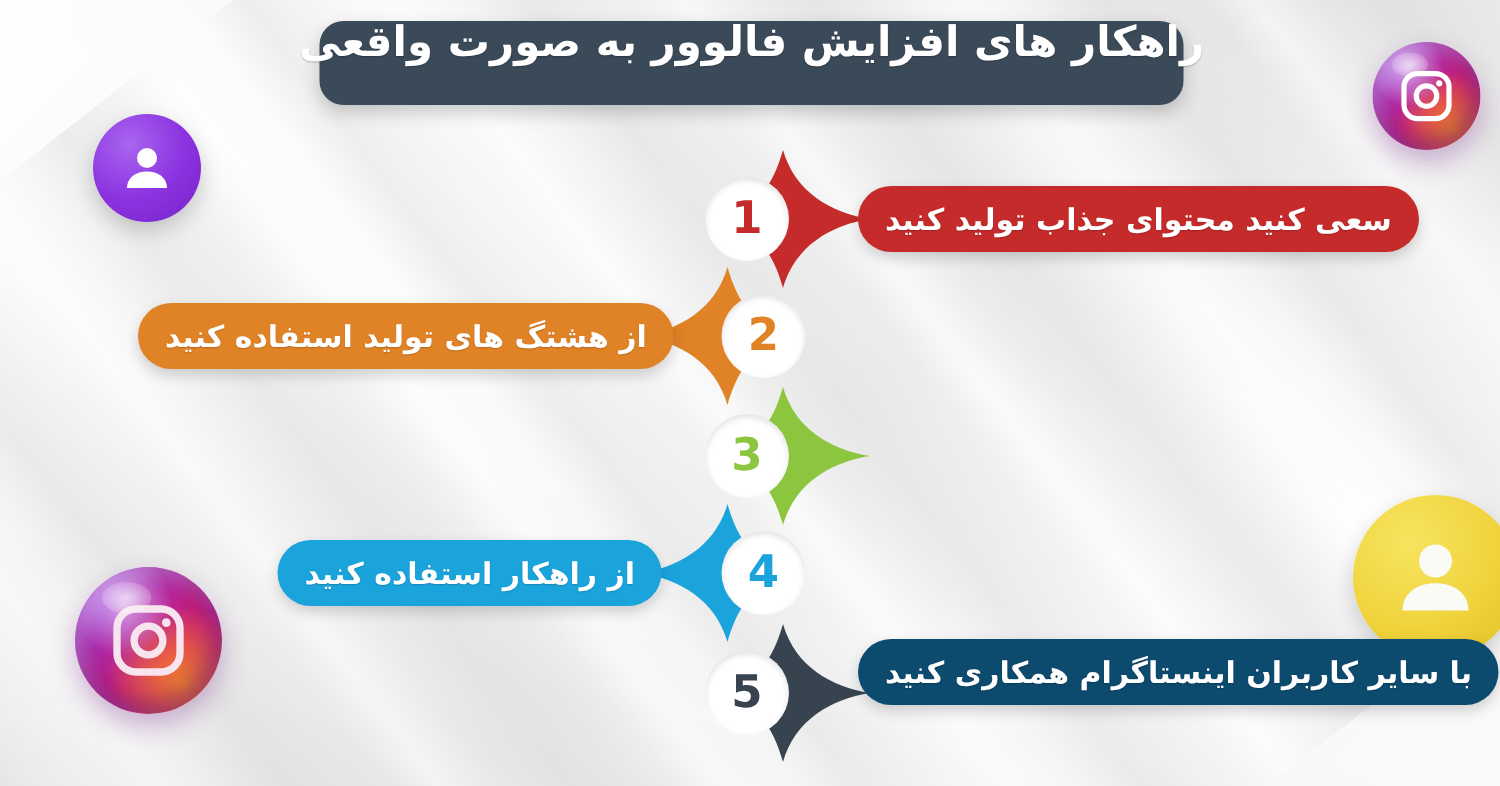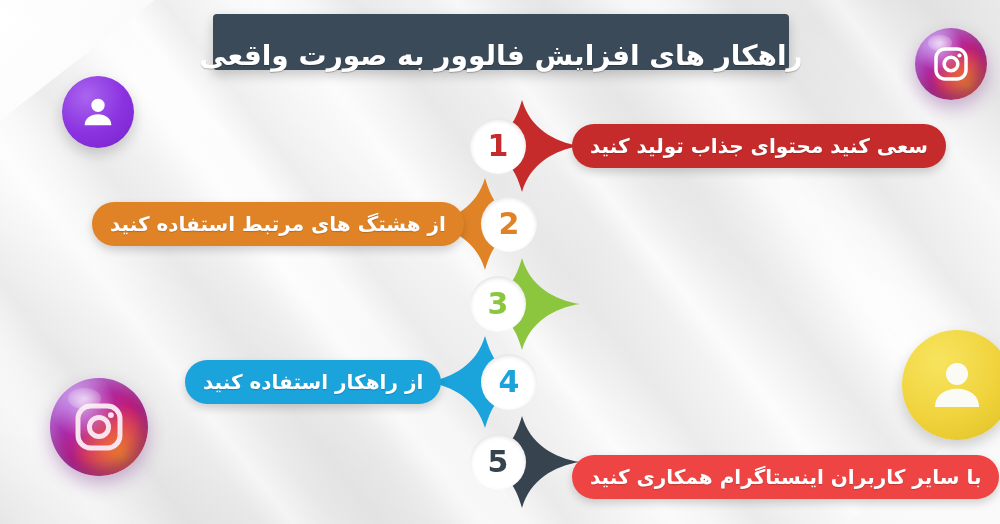--- a/index.html
+++ b/index.html
@@ -46,23 +46,23 @@
   .bg-vig{
     position:absolute;inset:0;
     background:linear-gradient(200deg,rgba(0,0,0,0.03),rgba(0,0,0,0) 45%),
                linear-gradient(20deg,rgba(0,0,0,0.035),rgba(0,0,0,0) 40%);
   }
 
   
   .title-bar{
     position:absolute;left:213px;top:14px;width:576px;height:56px;
     background:#3b4a58;
-    border-radius:4px;
+    border-radius:16px;
     box-shadow:0 5px 12px rgba(0,0,0,0.20);
-    display:flex;align-items:flex-end;justify-content:center;
+    display:flex;align-items:flex-start;justify-content:center;
   }
   .title-bar .t{
     color:#ffffff;font-size:28px;font-weight:bold;line-height:1;
     white-space:nowrap;letter-spacing:0px;
     text-shadow:0 1px 1px rgba(0,0,0,0.25);
   }
 
   
   .step{position:absolute;height:96px;}
   .badge-wrap{
@@ -186,21 +186,21 @@
   <div class="step" style="left:425px;top:176px;width:470px;">
     <div class="badge-wrap">
       <svg width="120" height="96" viewBox="0 0 120 96">
         <path d="M106,48 C80,42 68,30 60,2 C52,30 28,44 2,48 C28,52 52,66 60,94 C68,66 80,54 106,48 Z" style="fill:#e08327"></path>
       </svg>
       <div class="badge-num" style="left:56px;top:20px;color:#e08327;">
         <span>2</span>
       </div>
     </div>
     <div class="pill" style="left:-333px;top:26px;background:#e08327;">
-      <span class="lbl">از هشتگ های مرتبط استفاده کنید</span>
+      <span class="lbl">از هشتگ های تولید استفاده کنید</span>
     </div>
   </div>
 
   <div class="step" style="left:462px;top:256px;width:470px;">
     <div class="badge-wrap">
       <svg width="120" height="96" viewBox="0 0 120 96">
         <path d="M14,48 C40,42 52,30 60,2 C68,30 92,44 118,48 C92,52 68,66 60,94 C52,66 40,54 14,48 Z" style="fill:#8cc63f"></path>
       </svg>
       <div class="badge-num" style="left:8px;top:20px;color:#8cc63f;">
         <span>3</span>
@@ -224,18 +224,18 @@
 
   <div class="step" style="left:462px;top:414px;width:470px;">
     <div class="badge-wrap">
       <svg width="120" height="96" viewBox="0 0 120 96">
         <path d="M14,48 C40,42 52,30 60,2 C68,30 92,44 118,48 C92,52 68,66 60,94 C52,66 40,54 14,48 Z" style="fill:#374450"></path>
       </svg>
       <div class="badge-num" style="left:8px;top:20px;color:#374450;">
         <span>5</span>
       </div>
     </div>
-    <div class="pill" style="left:110px;top:41px;background:#ef4444;">
+    <div class="pill" style="left:110px;top:12px;background:#0c4a6e;">
       <span class="lbl">با سایر کاربران اینستاگرام همکاری کنید</span>
     </div>
   </div>
 
 </div>
 
 </body></html>

